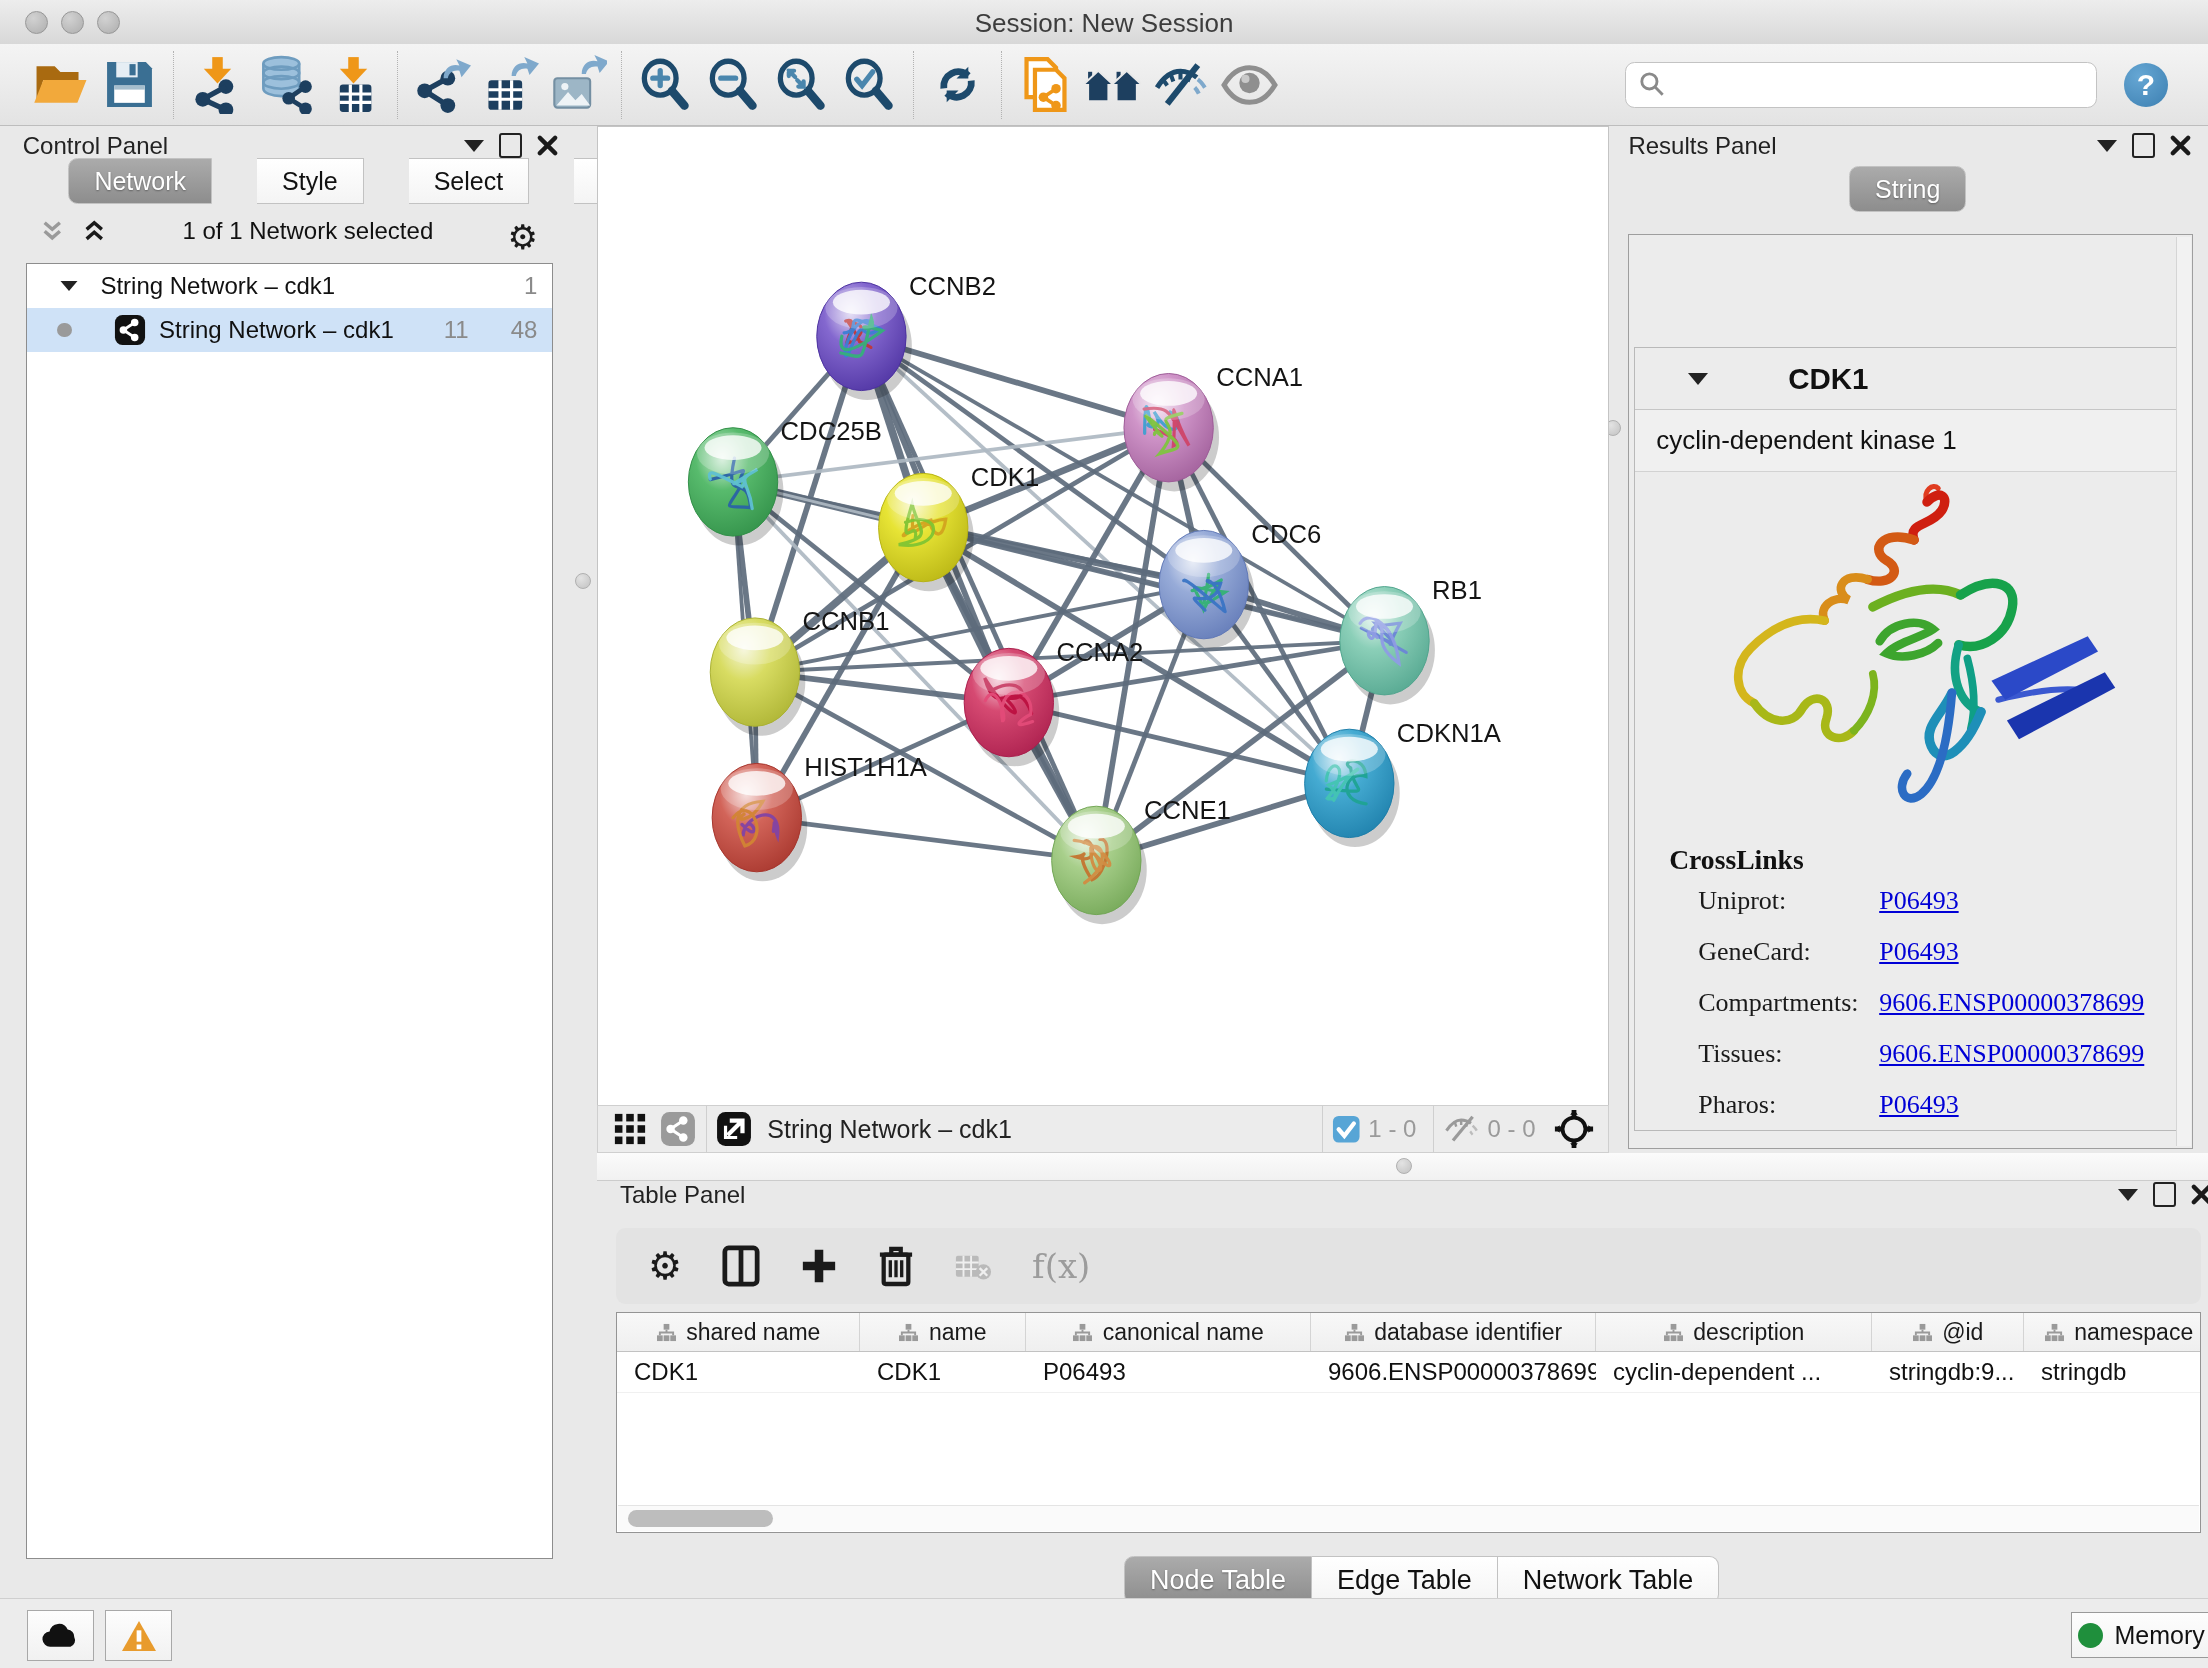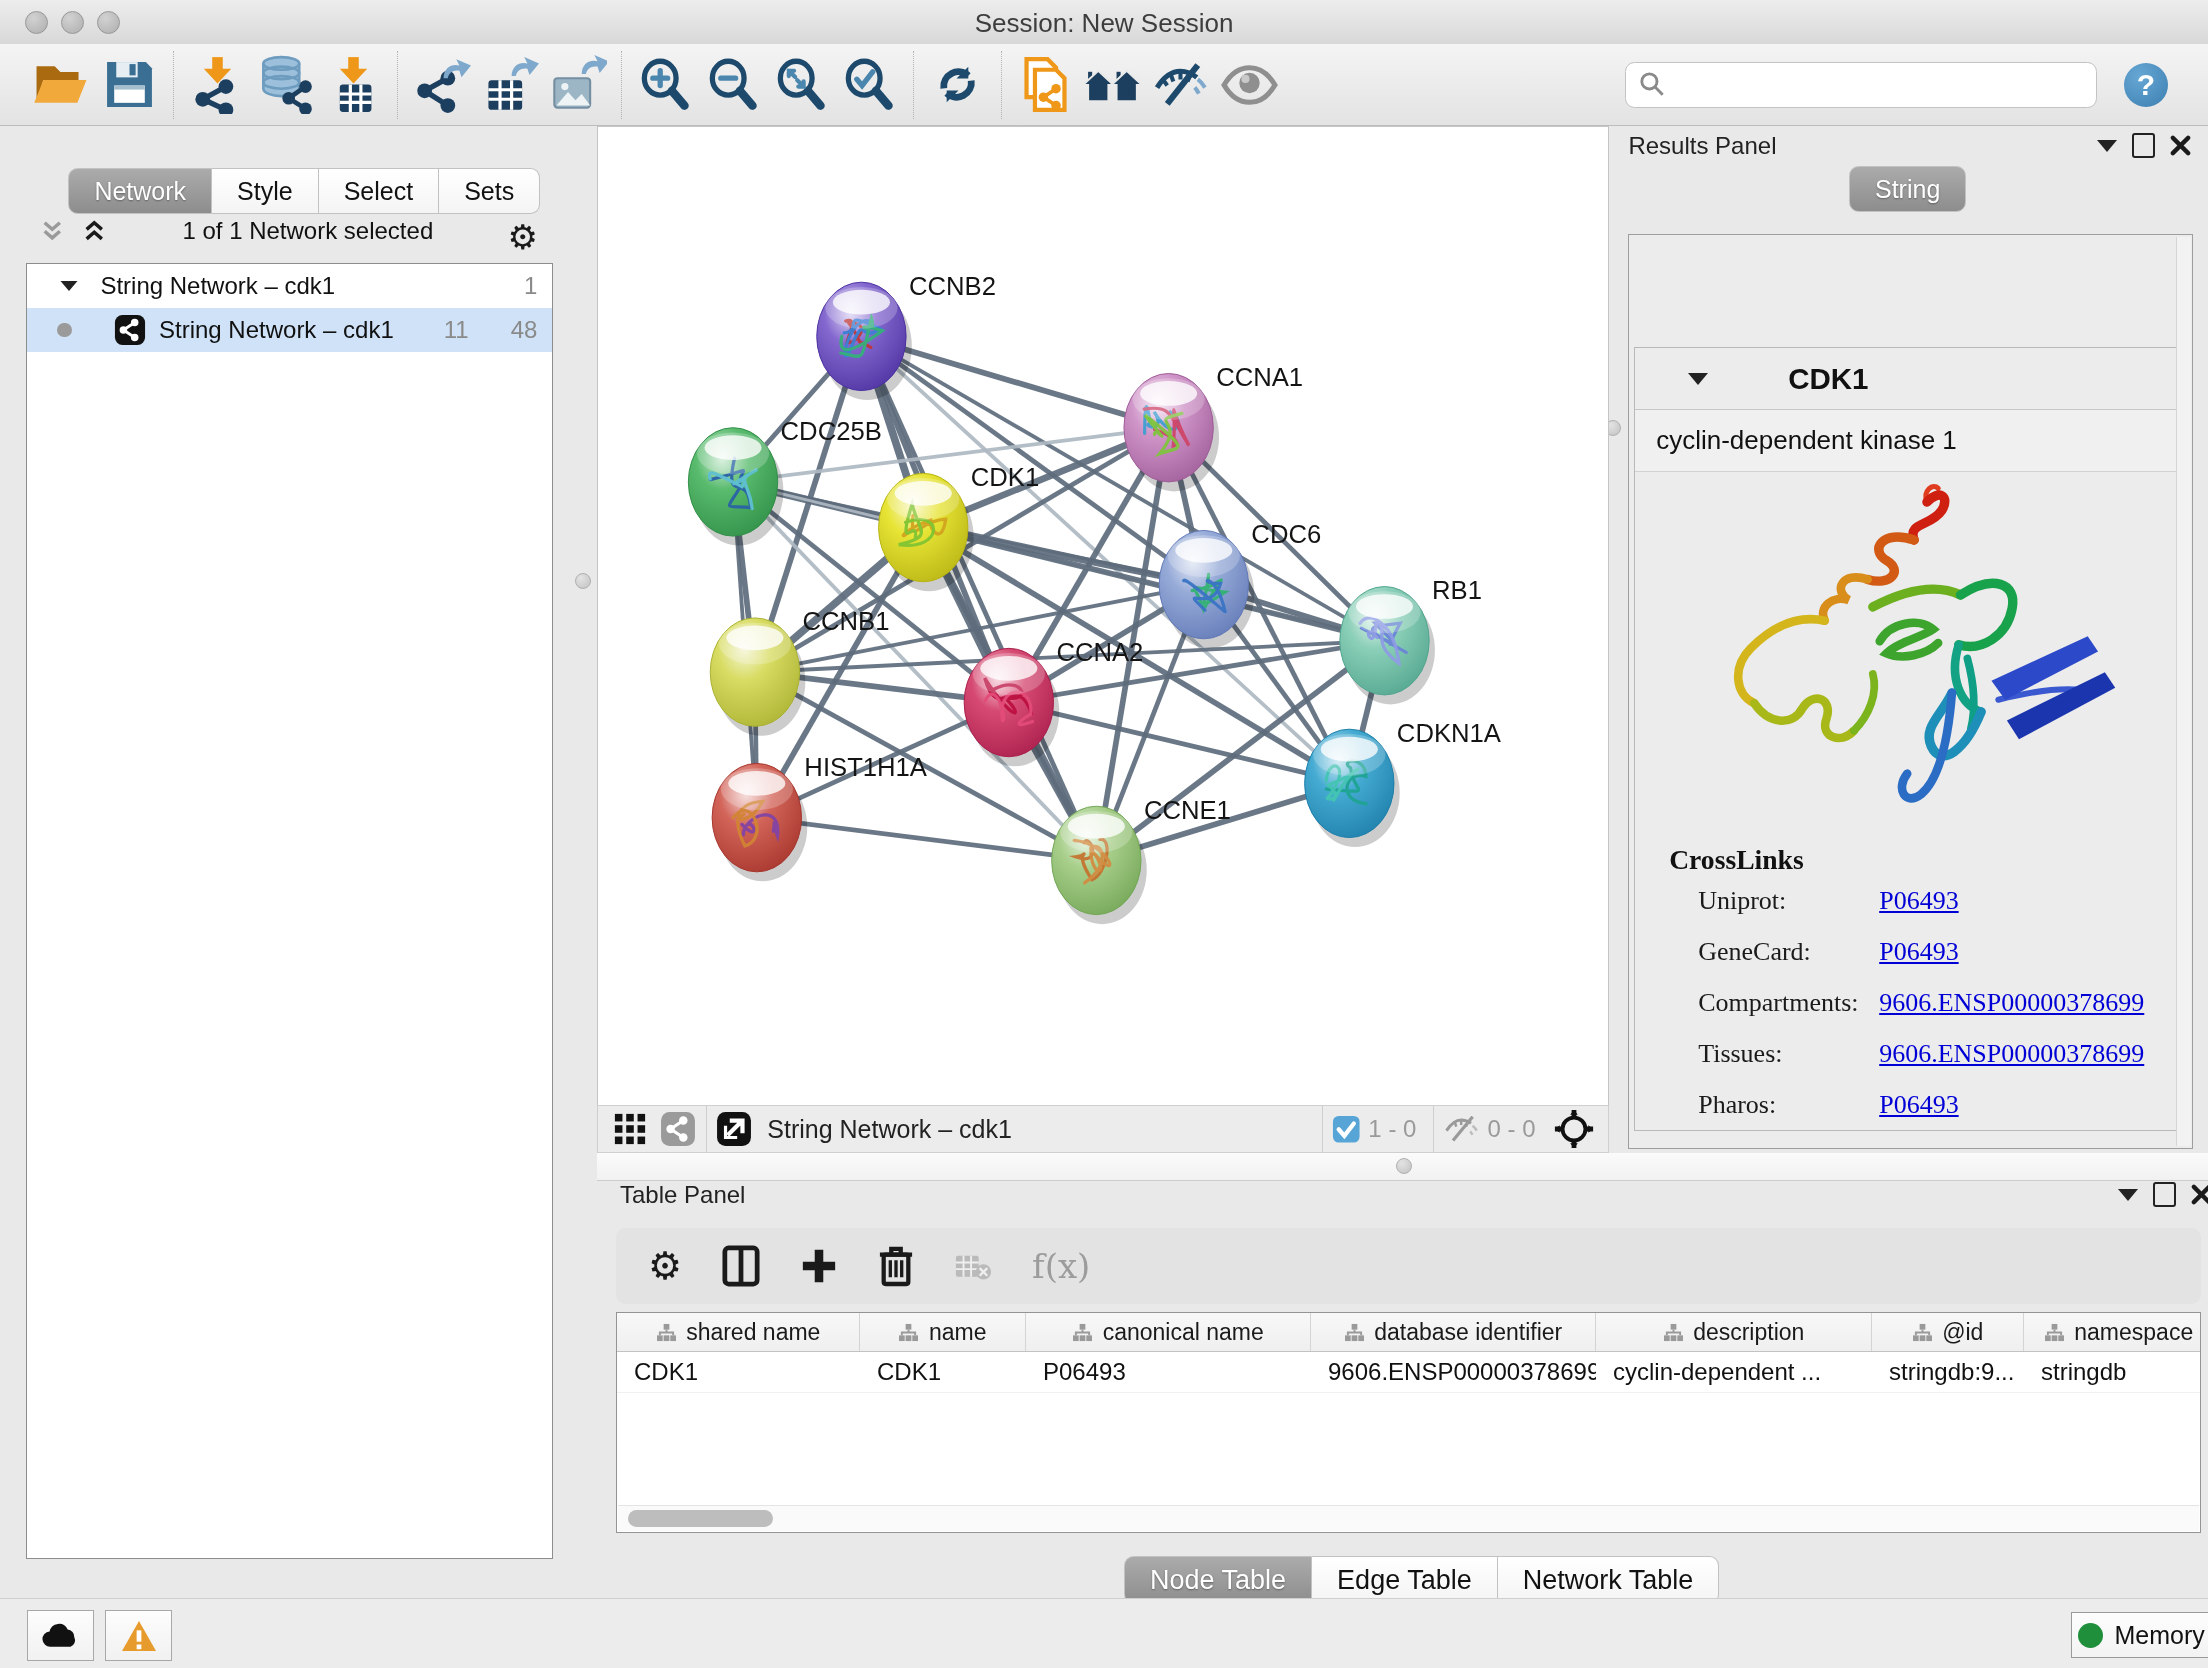--- a/index.html
+++ b/index.html
@@ -298,21 +298,31 @@
           <circle cx="12" cy="12" r="8" fill="none" stroke="#8a8a8a" stroke-width="3"></circle>
           <line x1="18" y1="18" x2="26" y2="26" stroke="#8a8a8a" stroke-width="3"></line>
         </svg>
         <input id="search-input" value="" placeholder="" style="">
       </div>
       <div id="help-btn">?</div>
     </div>
   </div>
 
   <div id="control-panel" class="abs">
-    <div class="seg abs" style="left:57px;top:42px;">
+    <div class="abs" style="left:11.4px;top:5.7px;display:flex;width:535px;align-items:center;">
+      <span class="panel-title">Control Panel</span>
+      <span class="winctl" style="margin-left:auto;">
+        <span class="tri-down"></span>
+        <span class="float-box"></span>
+        <svg width="21" height="21" viewBox="0 0 22 22">
+          <path d="M3 3l16 16M19 3 3 19" stroke="#1a1a1a" stroke-width="4.5" stroke-linecap="round"></path>
+        </svg>
+      </span>
+    </div>
+    <div class="seg abs" style="left:57px;top:32px;gap:45px;">
       <div class="tab active">Network</div>
       <div class="tab">Style</div>
       <div class="tab">Select</div>
       <div class="tab">Sets</div>
     </div>
     <div id="cp-status" class="abs">
       <svg width="28.5" height="28.5" viewBox="0 0 30 30" style="margin-left:11.4px">
         <g fill="none" stroke="#9a9a9a" stroke-width="3.6">
             <path d="M7 6l8 7 8-7M7 15l8 7 8-7"></path>
           </g>

